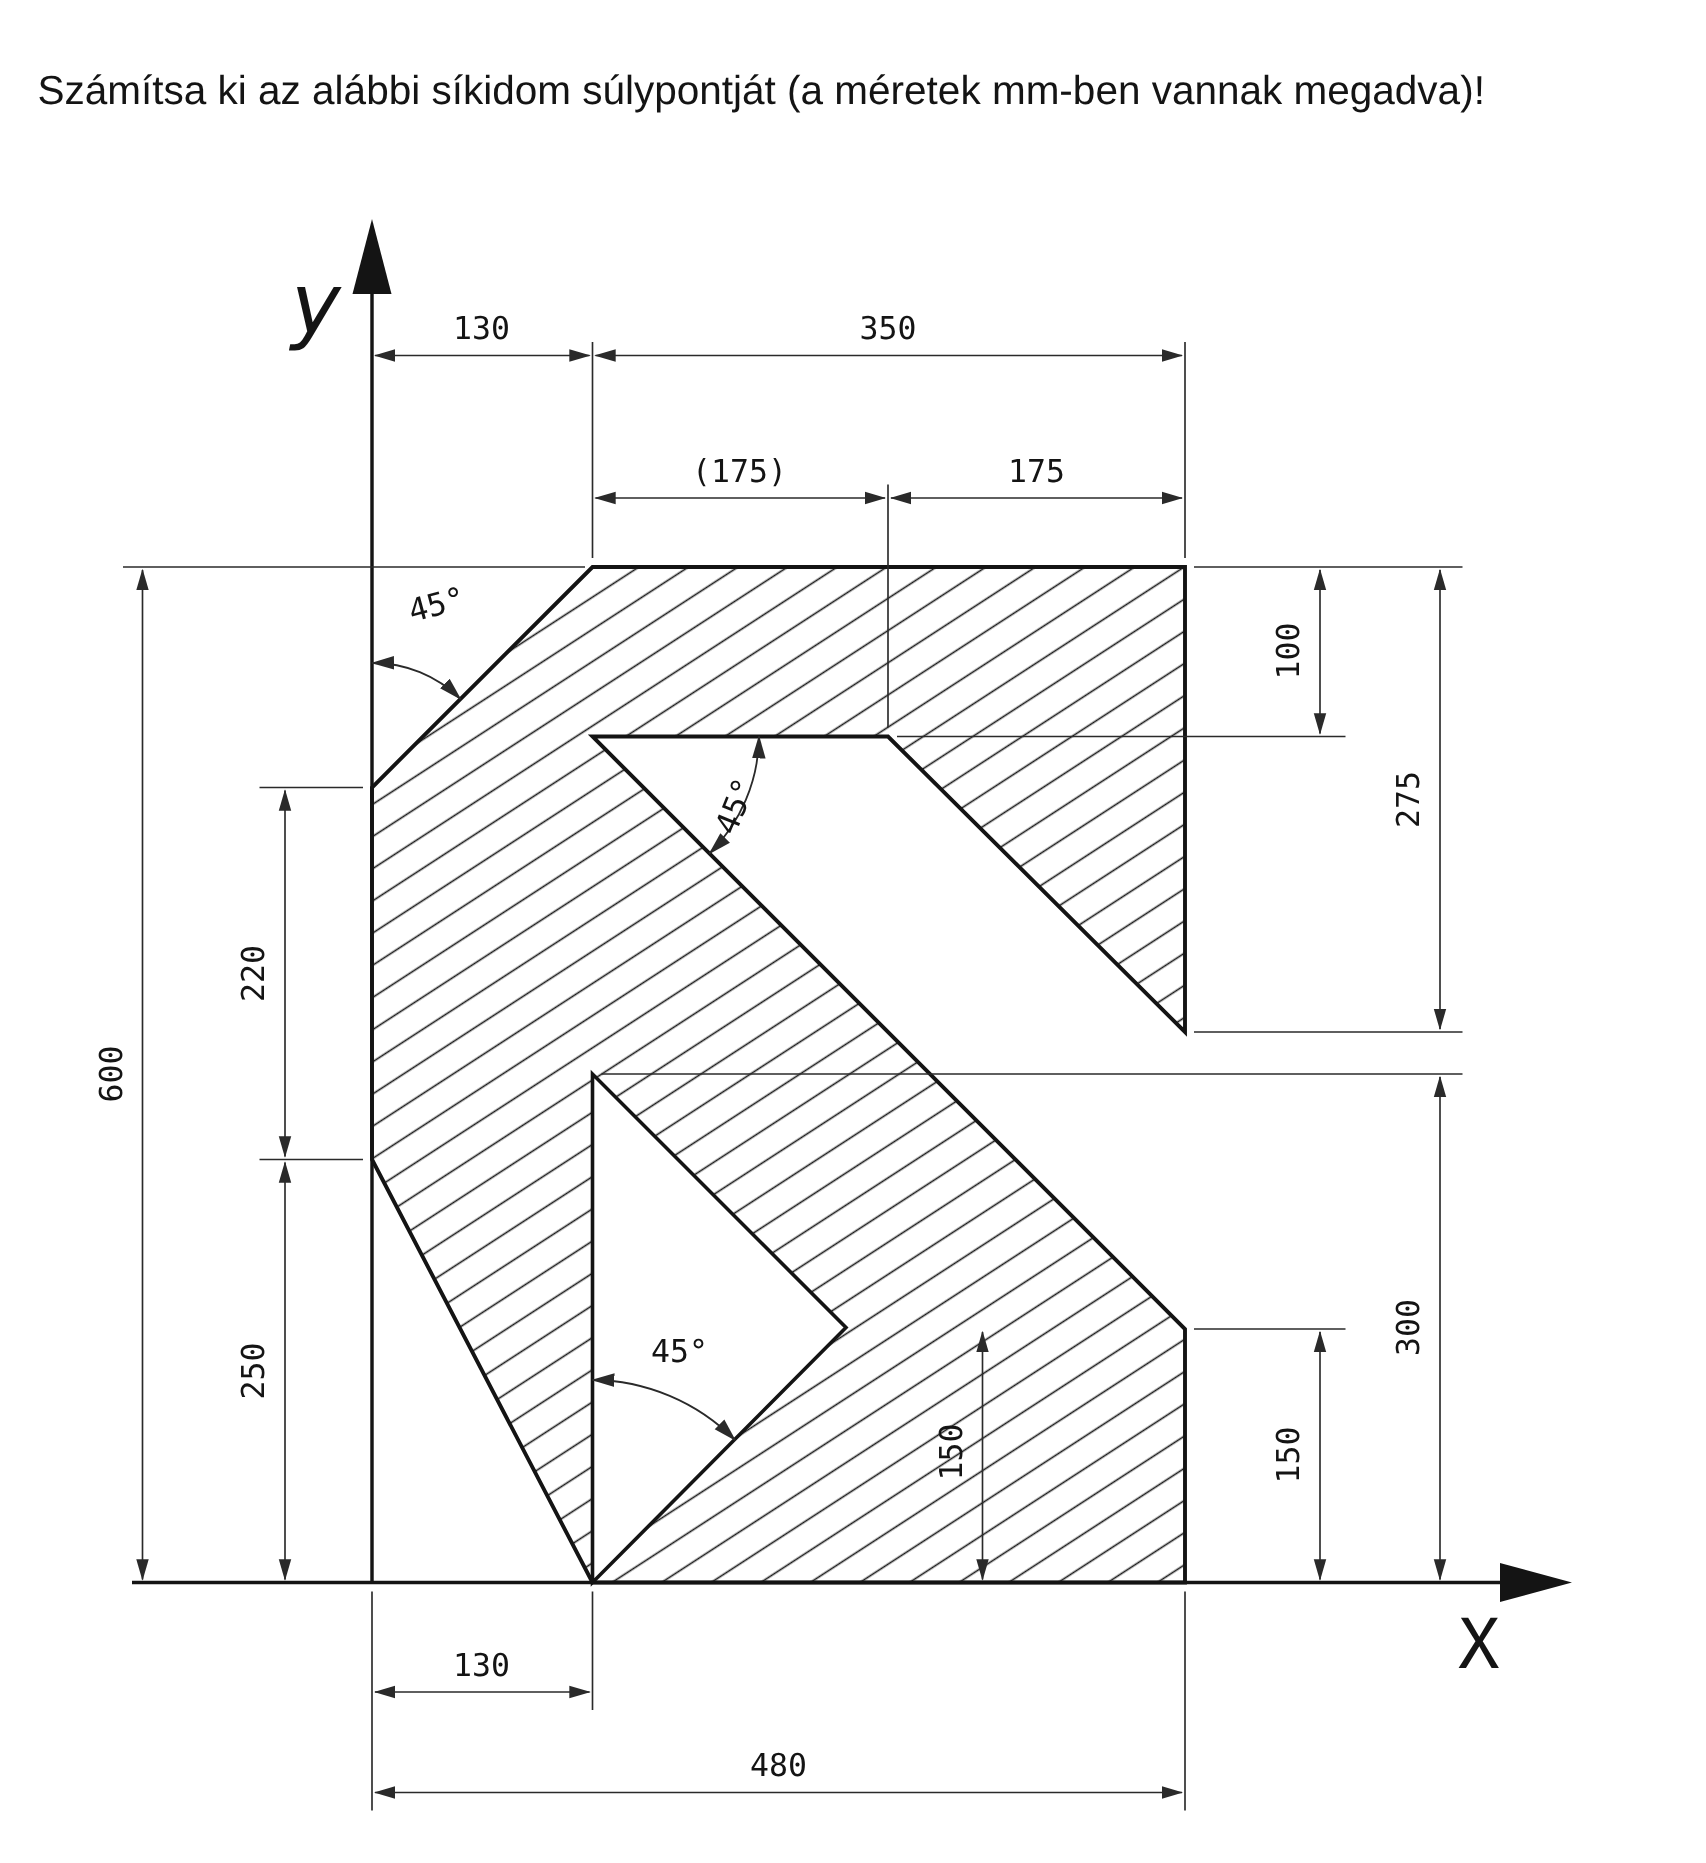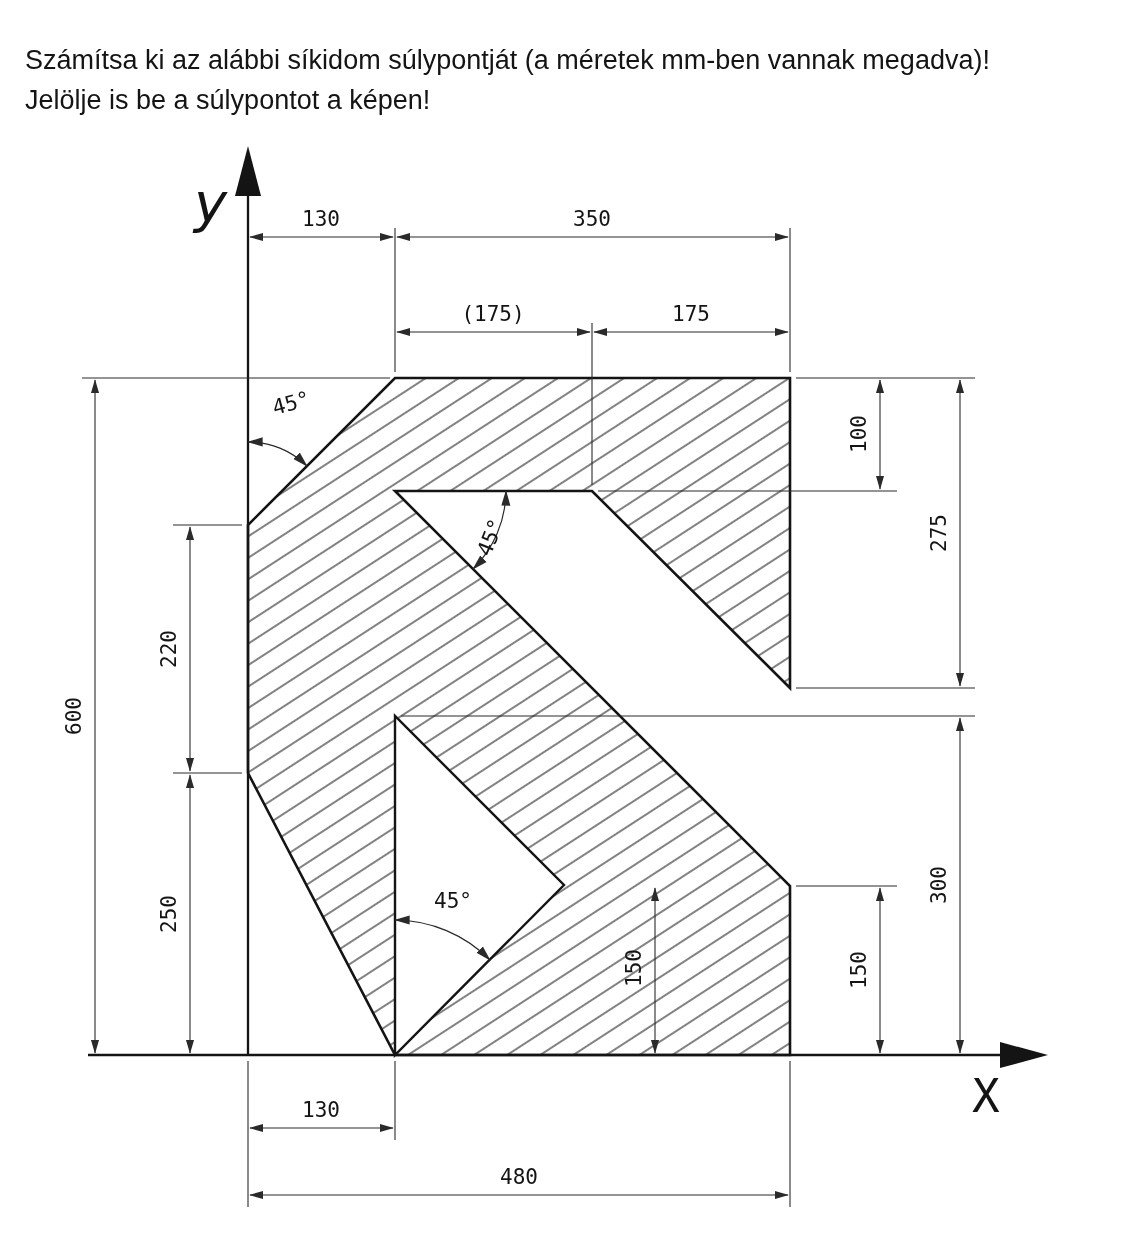--- a/index.html
+++ b/index.html
@@ -16,21 +16,20 @@
   .arc{stroke:#2a2a2a;stroke-width:1.2;fill:none;}
   .dimtxt{font-family:"DejaVu Sans Mono",monospace;font-size:21px;fill:#141414;text-anchor:middle;}
   .ylbl{font-family:"DejaVu Sans",sans-serif;font-style:italic;font-size:56px;fill:#141414;}
   .xlbl{font-family:"DejaVu Sans Mono",monospace;font-size:46px;fill:#141414;}
 </style>
 </head>
 <body>
 
 <div class="title-block">
   <div class="title-line">Számítsa ki az alábbi síkidom súlypontját (a méretek mm-ben vannak megadva)!</div>
-  <div class="title-line">Jelölje is be a súlypontot a képen!</div>
 </div>
 
 <svg width="1137" height="1242" viewBox="0 0 1137 1242">
   <defs>
     <pattern id="hatch" patternUnits="userSpaceOnUse" width="18" height="18" patternTransform="rotate(-33)">
       <line x1="0" y1="9" x2="18" y2="9" stroke="#1a1a1a" stroke-width="1.1"></line>
     </pattern>
     <marker id="arw" viewBox="0 0 10 10" refX="9.4" refY="5" markerWidth="13" markerHeight="13" orient="auto-start-reverse">
       <path d="M0,2.1 L10,5 L0,7.9 z" fill="#2a2a2a"></path>
     </marker>

